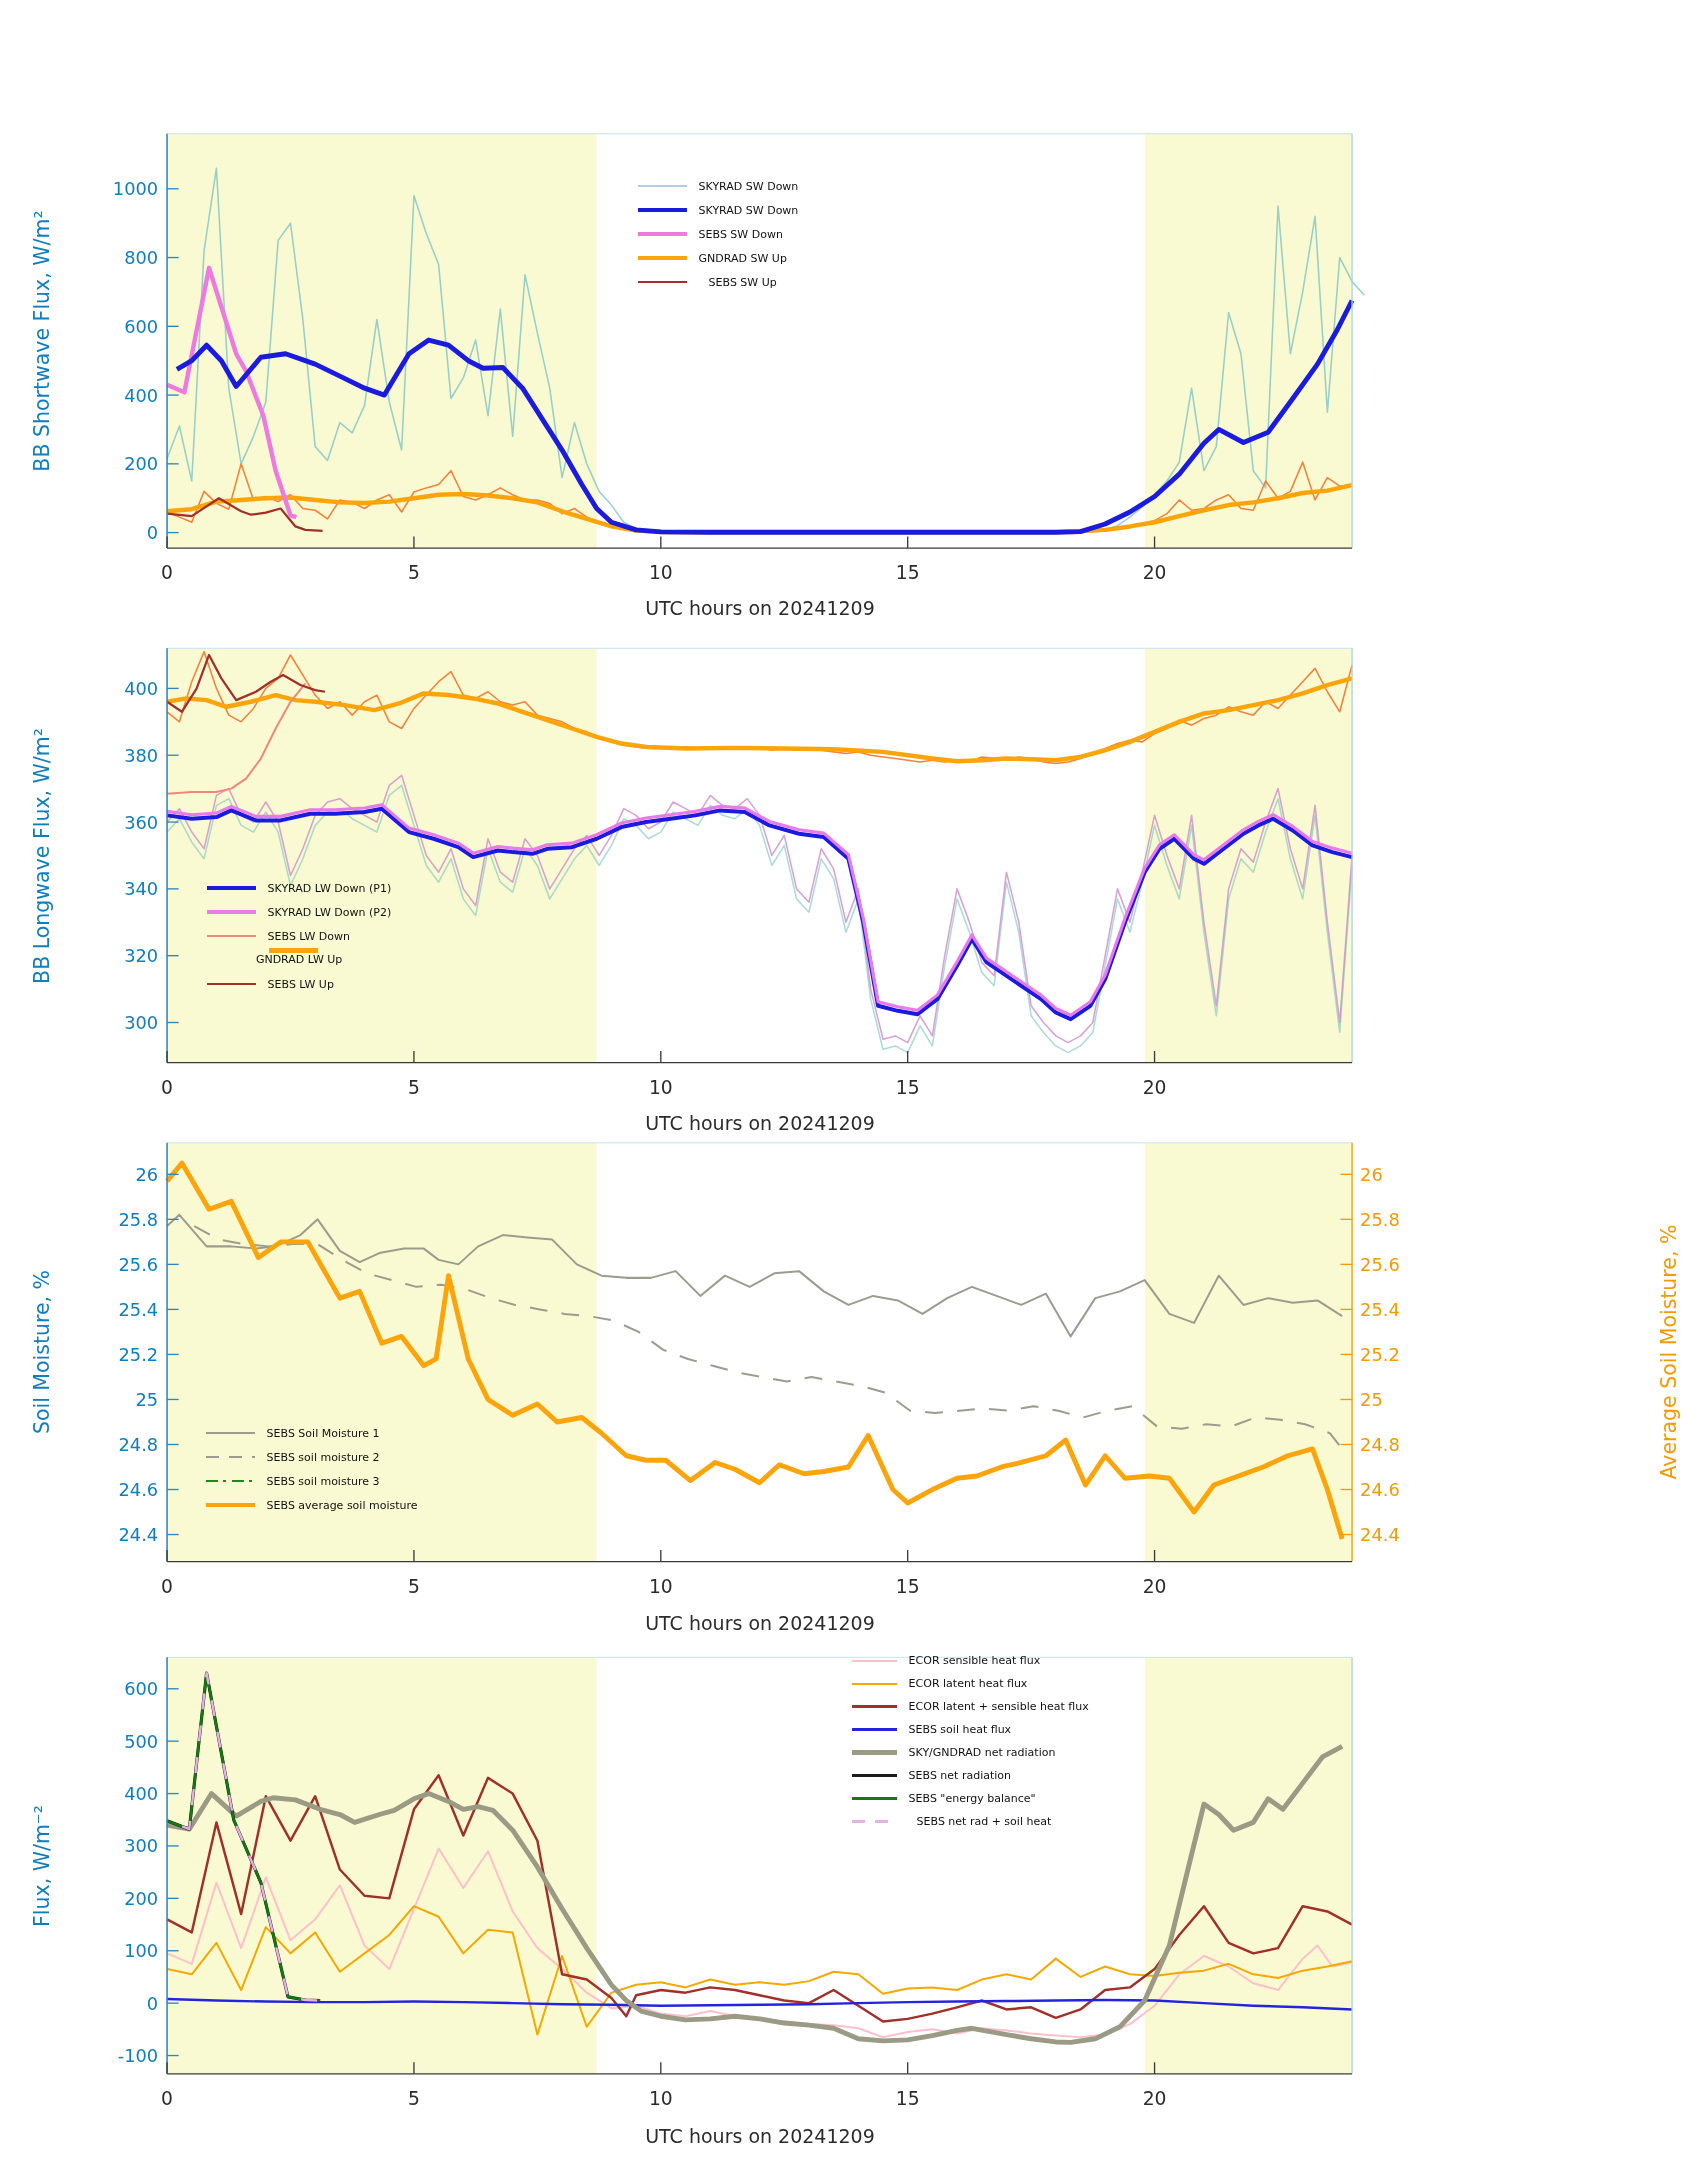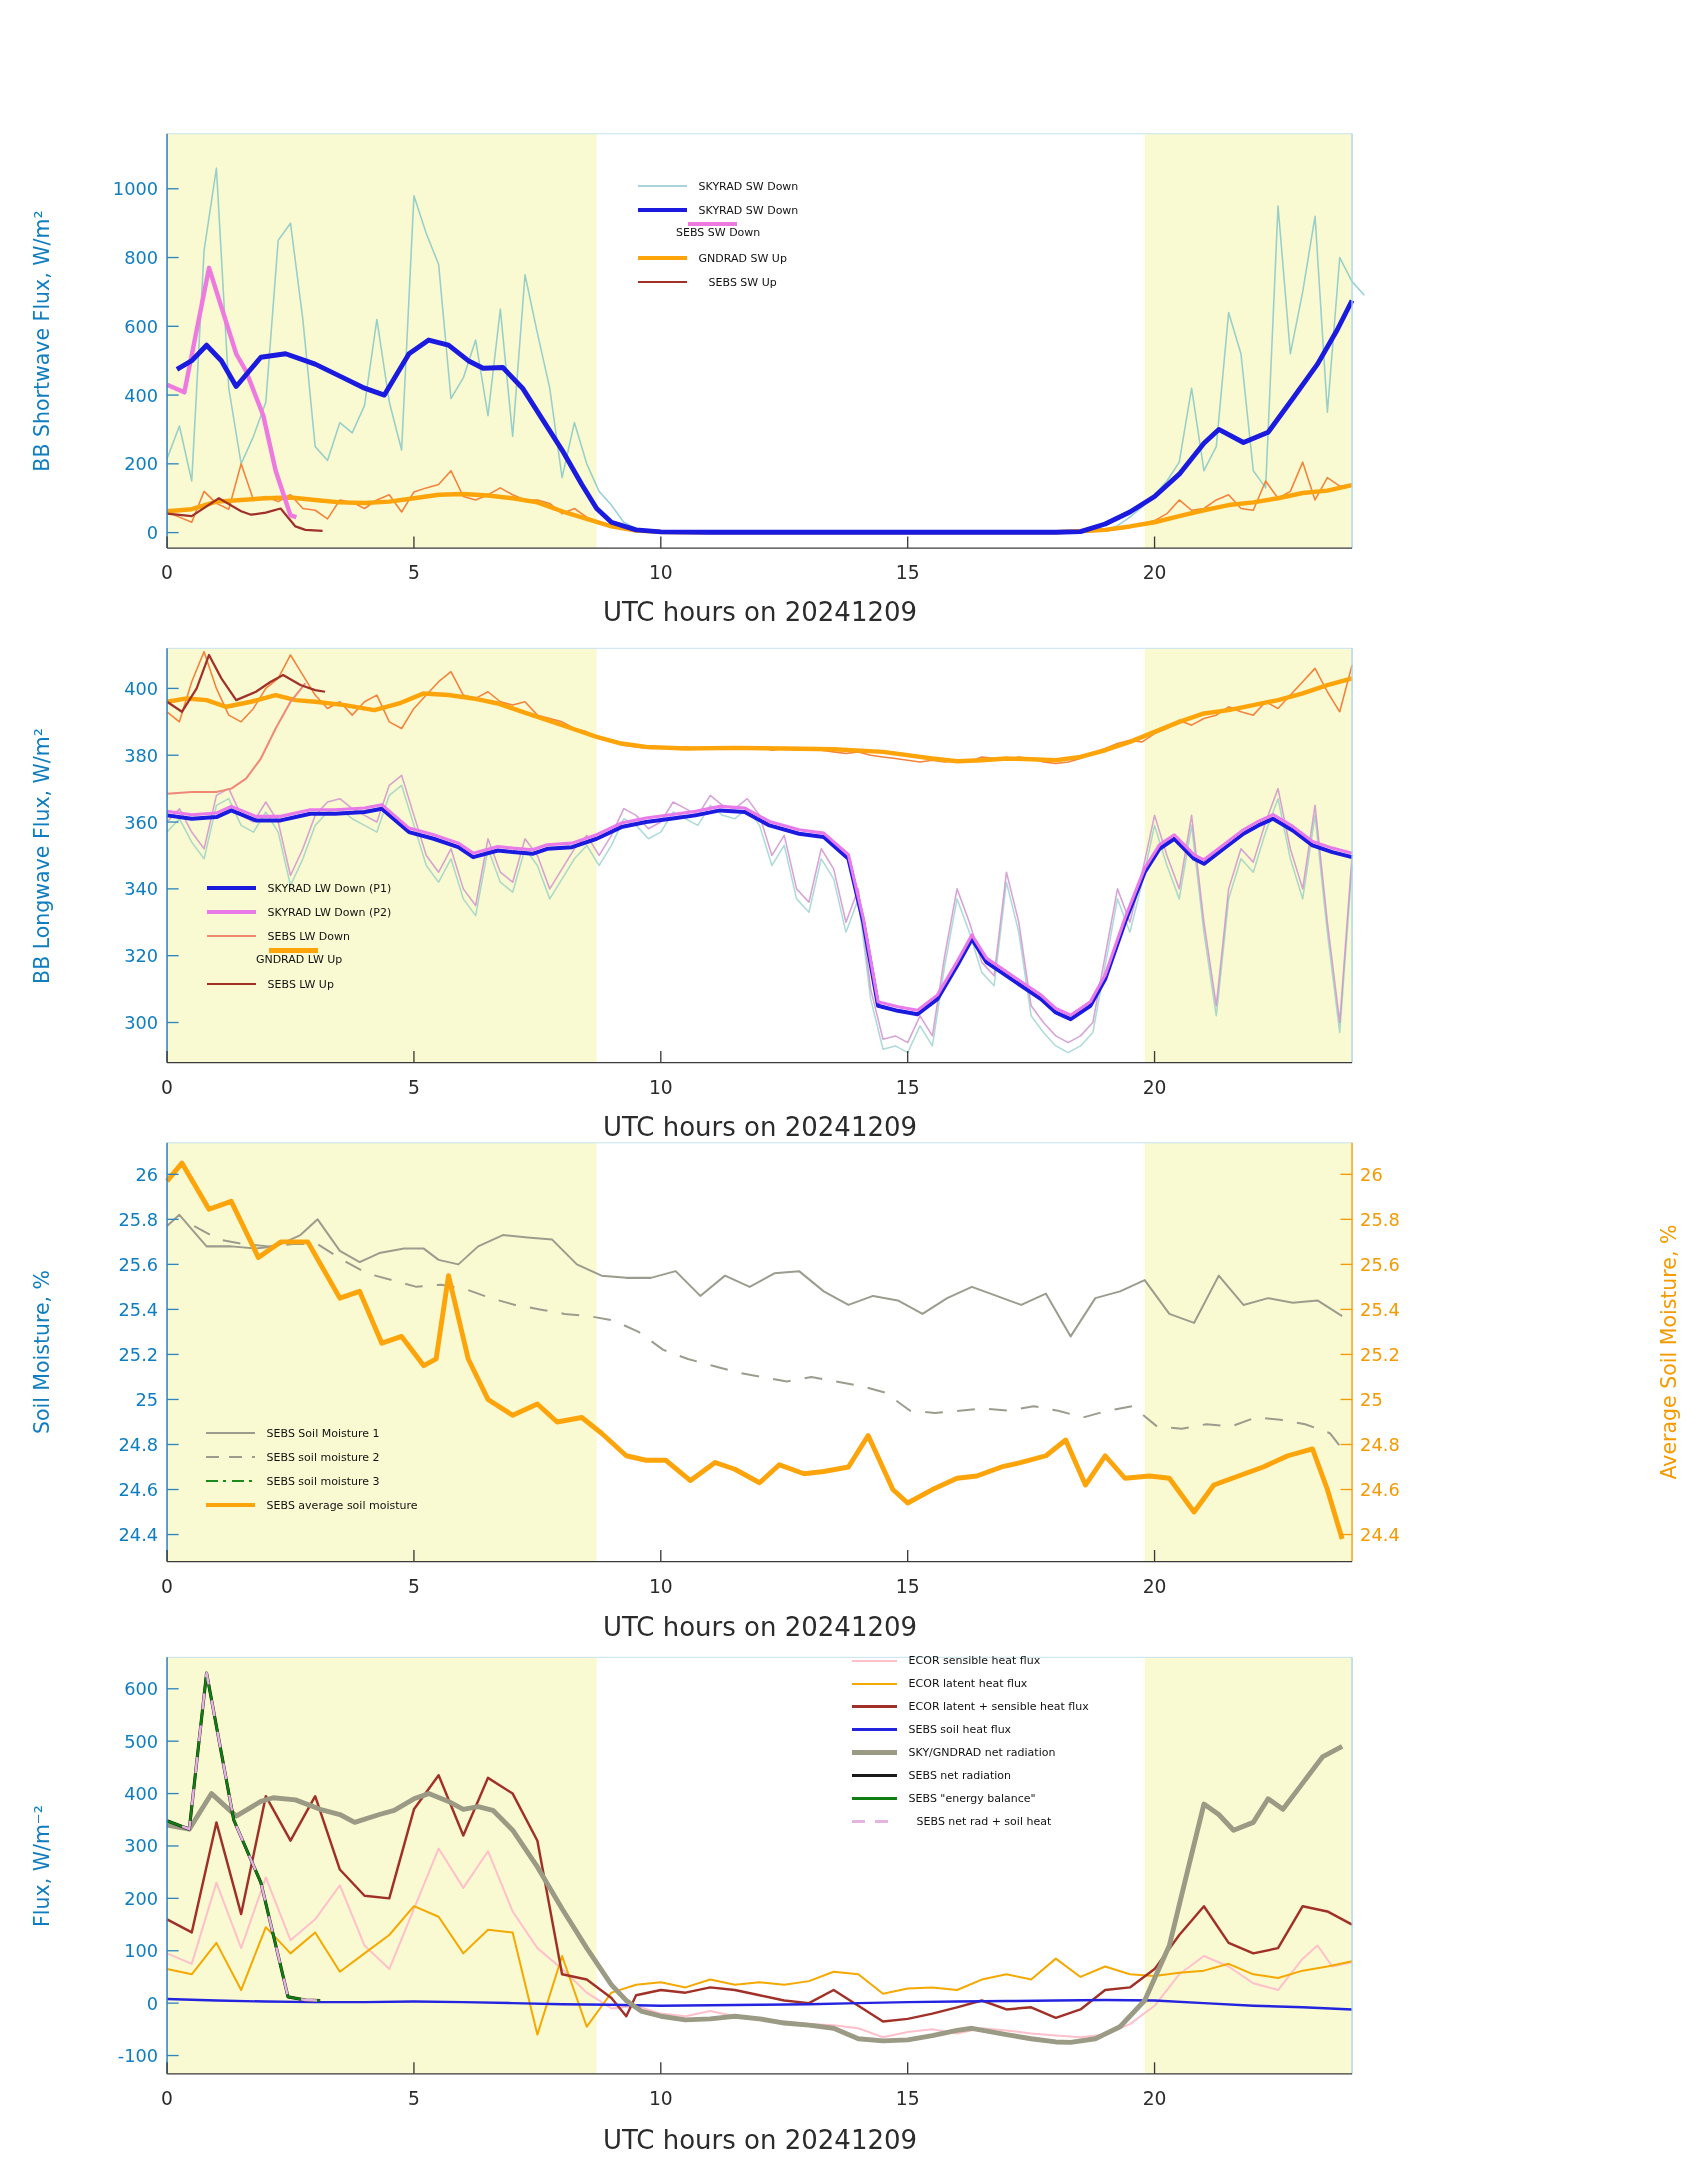--- a/index.html
+++ b/index.html
@@ -4,21 +4,21 @@
 <style>
   html,body{margin:0;padding:0;background:#ffffff;}
   .page{position:relative;width:1704px;height:2172px;background:#ffffff;
         font-family:"DejaVu Sans",sans-serif;overflow:hidden;}
   #chart{position:absolute;left:0;top:0;}
   svg text{font-family:"DejaVu Sans",sans-serif;}
   .ylabel{position:absolute;font-size:20.5px;white-space:nowrap;
           transform:translate(-50%,-50%) rotate(-90deg);}
   .blue-label{color:#0f7ec0;}
   .orange-label{color:#f59a00;}
-  .xlabel{position:absolute;font-size:26px;color:#2b2b2b;transform:translateX(-50%);white-space:nowrap;}
+  .xlabel{position:absolute;font-size:19px;color:#2b2b2b;transform:translateX(-50%);white-space:nowrap;}
   .legend{position:absolute;}
   .legend-item{display:flex;align-items:center;}
   .swatch{display:inline-block;margin-right:11.6px;flex:0 0 auto;}
   .legend-label{font-size:11px;color:#111;white-space:nowrap;}
 </style>
 </head>
 <body>
 
 <div class="page">
   <svg id="chart" width="1704" height="2172" viewBox="0 0 3825 4875">
@@ -202,21 +202,21 @@
 
   <div class="legend" style="left: 638px; top: 174px;">
     <div class="legend-item" style="height: 24px;">
         <span class="swatch" style="height: 1.8px; width: 49px; background: rgb(169, 212, 220);"></span>
         <span class="legend-label">SKYRAD SW Down</span>
       </div>
     <div class="legend-item" style="height: 24px;">
         <span class="swatch" style="height: 4.9px; width: 49px; background: rgb(27, 27, 224);"></span>
         <span class="legend-label">SKYRAD SW Down</span>
       </div>
-    <div class="legend-item" style="height: 24px; flex-direction: column;">
+    <div class="legend-item" style="height: 24px;">
         <span class="swatch" style="height: 3.6px; width: 49px; background: rgb(238, 122, 224);"></span>
         <span class="legend-label">SEBS SW Down</span>
       </div>
     <div class="legend-item" style="height: 24px;">
         <span class="swatch" style="height: 4.5px; width: 49px; background: rgb(252, 164, 10);"></span>
         <span class="legend-label">GNDRAD SW Up</span>
       </div>
     <div class="legend-item" style="height: 24px; gap: 10px;">
         <span class="swatch" style="height: 2px; width: 49px; background: rgb(160, 48, 40);"></span>
         <span class="legend-label">SEBS SW Up</span>

